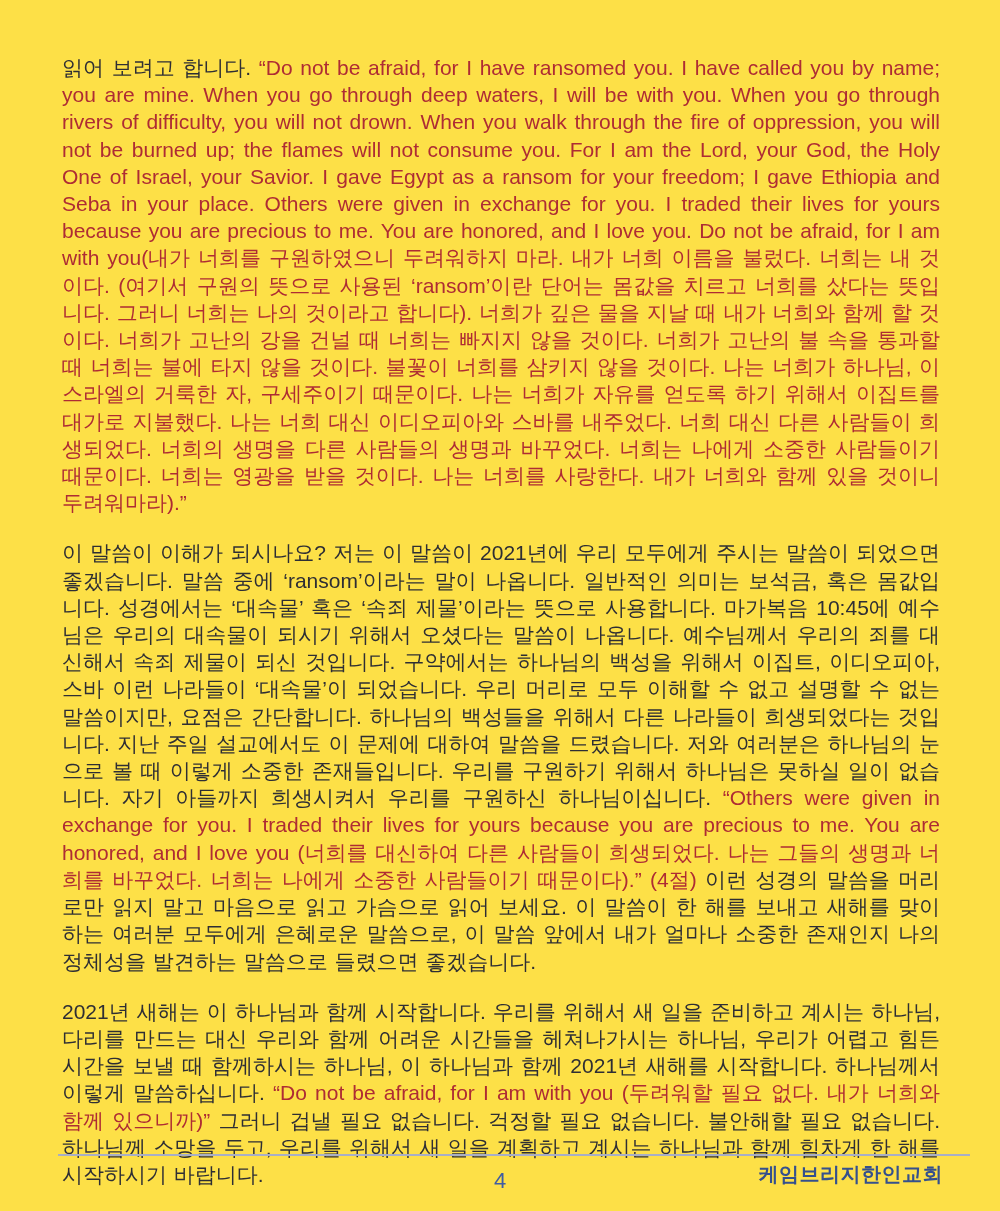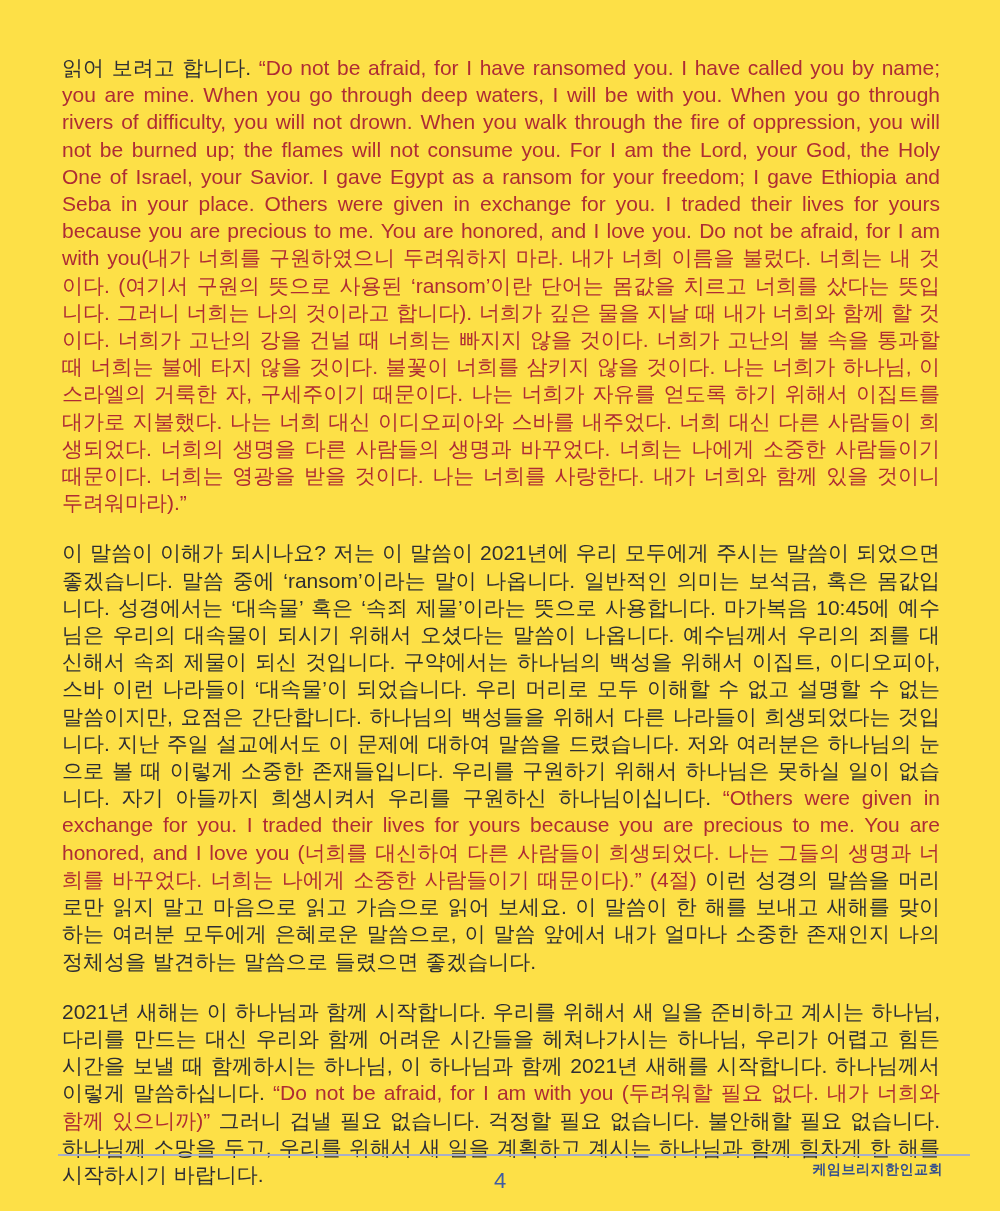--- a/index.html
+++ b/index.html
@@ -33,21 +33,21 @@
     left: 58px;
     right: 30px;
     border-top: 2px solid #a8aec5;
     height: 0;
   }
   .org-name {
     position: absolute;
     top: 1161px;
     right: 57px;
     color: #35508d;
-    font-size: 14px;
+    font-size: 20px;
     font-weight: bold;
     letter-spacing: 0.5px;
   }
   .page-number {
     position: absolute;
     top: 1168px;
     left: 0;
     width: 100%;
     text-align: center;
     color: #3f5da3;

